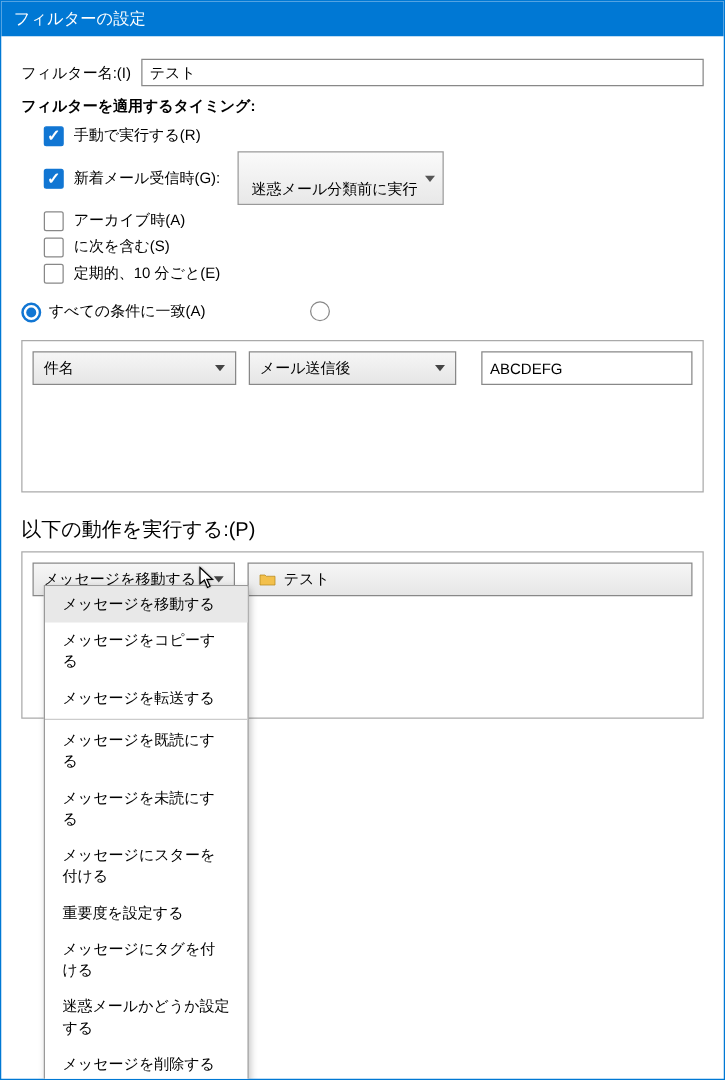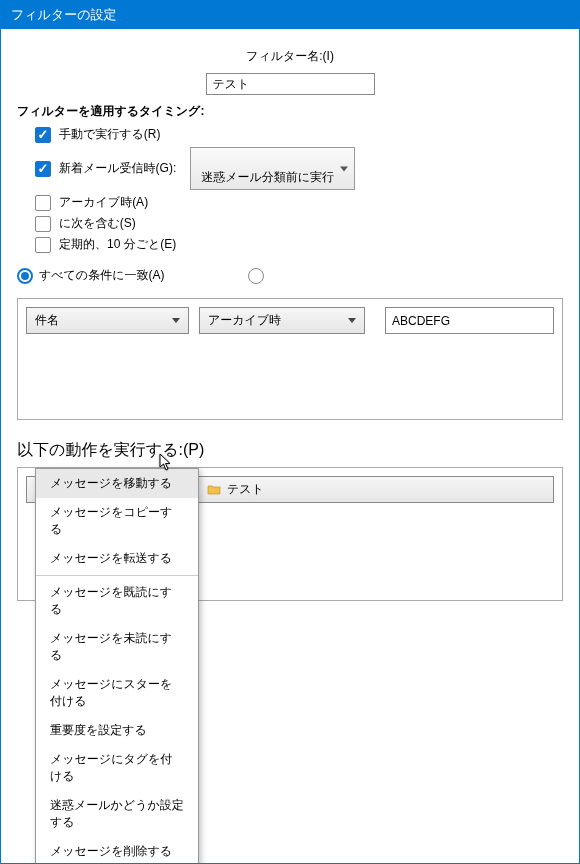--- a/index.html
+++ b/index.html
@@ -1,30 +1,30 @@
 <!DOCTYPE html>
 <html><head>
   <meta charset="utf-8">
   <style>
     * { box-sizing: border-box; margin: 0; padding: 0; font-family: "Meiryo", "MS PGothic", sans-serif; }
     body { background: #f0f0f0; font-size: 12px; color: #000; }
     .window { width: 580px; height: 864px; background: #fff; border: 1px solid #0078d4; position: relative; overflow: hidden; }
     .titlebar { background: #0078d4; color: #fff; height: 28px; line-height: 28px; padding: 0 10px; font-size: 13px; }
     .content { padding: 18px 16px 0 16px; }
-    .row { display: flex; align-items: center; margin-bottom: 8px; flex-direction: column; }
+    .row { display: flex; align-items: center; margin-bottom: 8px; }
     .label { font-size: 12px; }
     .input-text { border: 1px solid #888; padding: 3px 6px; font-size: 12px; background: #fff; flex: 1; }
     .section-title { font-weight: bold; font-size: 12px; margin: 6px 0 6px 0; }
     .checkbox-row { display: flex; align-items: center; margin: 4px 0 4px 18px; }
     .checkbox { width: 16px; height: 16px; border: 1px solid #888; border-radius: 2px; margin-right: 8px; display: inline-flex; align-items: center; justify-content: center; background: #fff; flex-shrink: 0; }
     .checkbox.checked { background: #1176d3; border-color: #1176d3; }
     .checkmark { color: #fff; font-size: 13px; font-weight: bold; line-height: 1; }
     .dropdown-inline { border: 1px solid #999; background: linear-gradient(#fafafa,#e8e8e8); padding: 21px 20px 3px 10px; font-size: 12px; border-radius: 0; position: relative; margin-left: 14px; font-family: Liberation Mono, monospace; }
     .dropdown-inline::after { content: ""; position: absolute; right: 6px; top: 50%; width: 0; height: 0; border-left: 4px solid transparent; border-right: 4px solid transparent; border-top: 5px solid #555; transform: translateY(-50%); }
-    .radio-row { display: flex; align-items: flex-end; margin: 14px 0 14px 0; gap: 84px; }
+    .radio-row { display: flex; align-items: flex-start; margin: 14px 0 14px 0; gap: 84px; }
     .radio-group { display: flex; align-items: center; gap: 6px; }
     .radio { width: 16px; height: 16px; border: 1px solid #888; border-radius: 50%; display: inline-flex; align-items: center; justify-content: center; background: #fff; flex-shrink: 0; }
     .radio.selected { border-width: 2px; border-color: #1176d3; }
     .radio-dot { width: 8px; height: 8px; background: #1176d3; border-radius: 50%; }
     .conditions-box { border: 1px solid #aaa; background: #fff; height: 122px; padding: 8px; }
     .cond-row { display: flex; gap: 10px; border-radius: 12px; }
     .select-box { border: 1px solid #888; background: linear-gradient(#f6f6f6,#e6e6e6); padding: 4px 8px; font-size: 12px; display: flex; justify-content: space-between; align-items: center; }
     .select-box .caret { width: 0; height: 0; border-left: 4px solid transparent; border-right: 4px solid transparent; border-top: 5px solid #444; }
     .actions-label { font-size: 16px; margin: 20px 0 6px 0; }
     .actions-box { border: 1px solid #aaa; background: #fff; height: 134px; padding: 8px; }
@@ -100,21 +100,21 @@
       </div>
     </div>
 
     <div class="conditions-box">
       <div class="cond-row">
         <div class="select-box" style="width:196px;">
           <span>件名</span>
           <span class="caret"></span>
         </div>
         <div class="select-box" style="width:200px;">
-          <span>アーカイブ時</span>
+          <span>メール送信後</span>
           <span class="caret"></span>
         </div>
         <input class="input-text" style="flex: 1 1 0%; margin-left: 10px;" value="ABCDEFG">
       </div>
     </div>
 
     <div class="actions-label">以下の動作を実行する:(P)</div>
 
     <div class="actions-box">
       <div class="cond-row">

